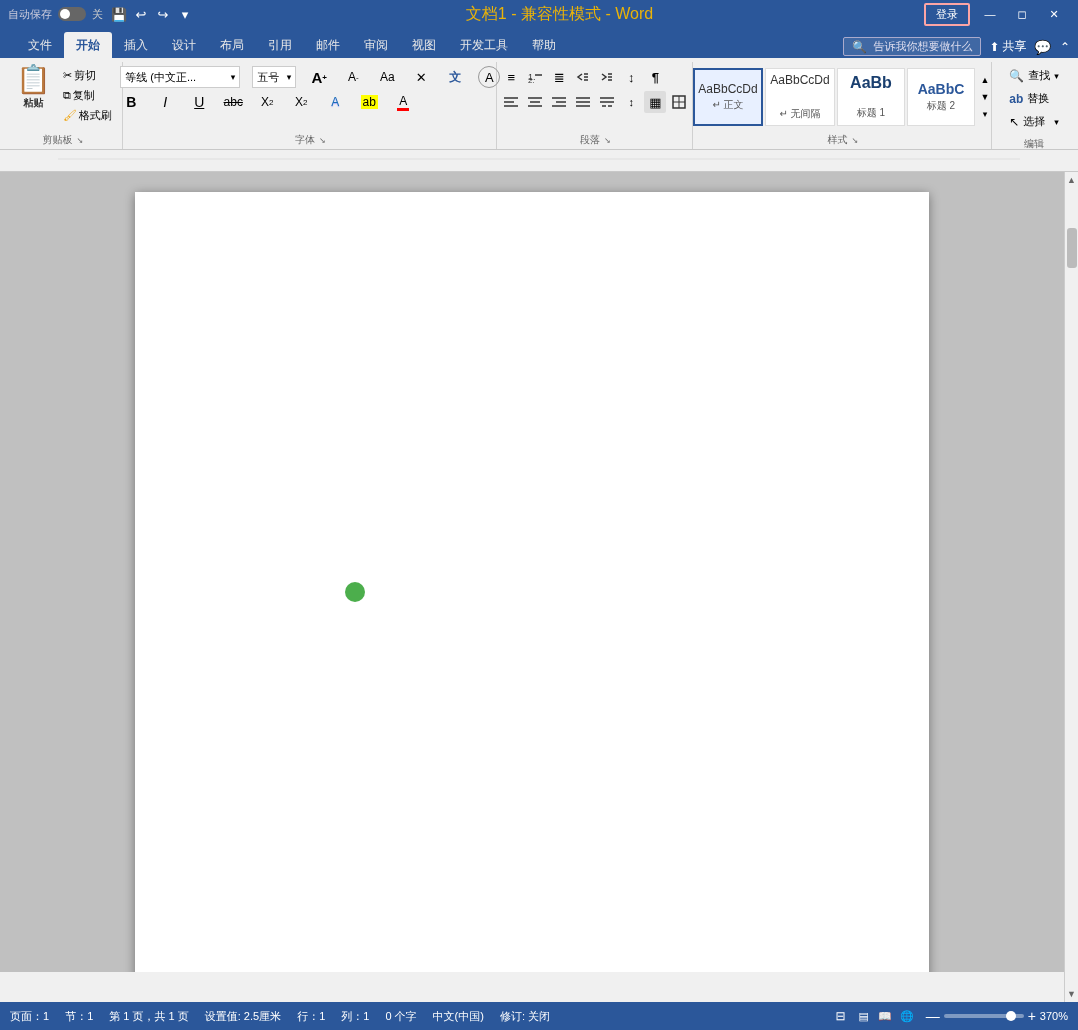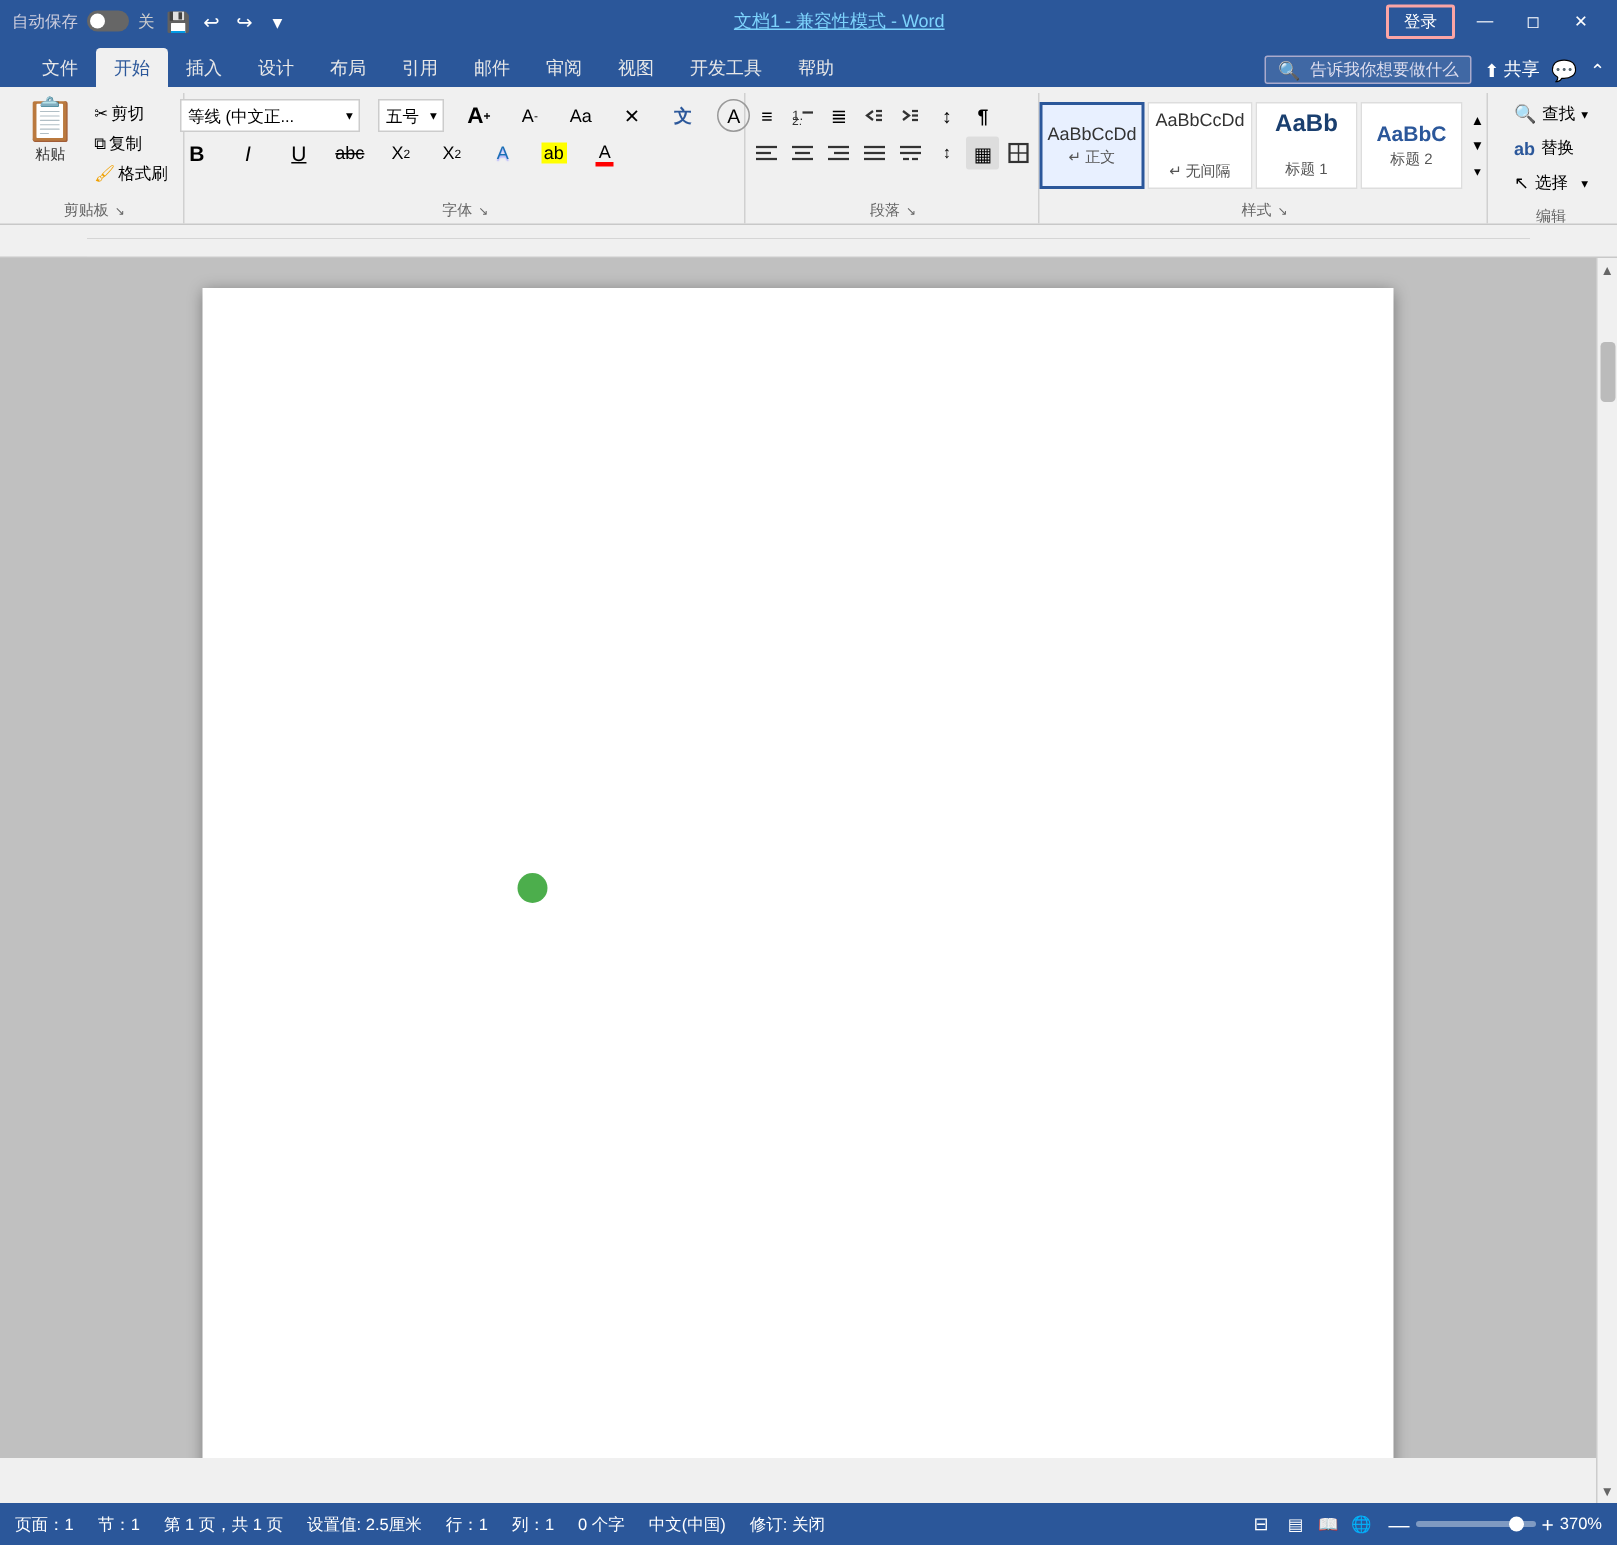--- a/index.html
+++ b/index.html
@@ -9,21 +9,21 @@
     #title-bar {
       background: #2b579a;
       height: 28px;
       display: flex;
       align-items: center;
       justify-content: space-between;
       padding: 0 8px;
       color: white;
     }
     #title-bar .title-left { display: flex; align-items: center; gap: 6px; }
-    #title-bar .title-center { flex: 1; text-align: center; font-size: 12px; color: #7dd3fc; text-decoration: underline; }
+    #title-bar .title-center { flex: 1; text-align: center; font-size: 16px; color: #eab308; }
     #title-bar .title-right { display: flex; align-items: center; gap: 4px; }
 
     .autosave-label { font-size: 11px; color: #ccd; }
     .autosave-toggle { background: #666; border-radius: 8px; width: 28px; height: 14px; display: inline-flex; align-items: center; padding: 2px; }
     .autosave-toggle-dot { width: 10px; height: 10px; background: white; border-radius: 50%; }
 
     .titlebar-icon { width: 20px; height: 20px; display: flex; align-items: center; justify-content: center; cursor: pointer; color: white; font-size: 13px; }
 
     .quick-access-icons { display: flex; align-items: center; gap: 2px; }
 
@@ -58,21 +58,21 @@
       color: #e8e8e8;
       cursor: pointer;
       border-radius: 3px 3px 0 0;
       height: 26px;
       display: flex;
       align-items: center;
     }
     .ribbon-tab.active {
       background: #f0f0f0;
       color: #2b579a;
-      font-weight: normal;
+      font-weight: bold;
     }
 
     .tab-right { margin-left: auto; display: flex; align-items: center; gap: 8px; padding-right: 8px; padding-bottom: 2px; }
     .share-btn { color: white; font-size: 12px; cursor: pointer; display: flex; align-items: center; gap: 3px; }
     .comment-icon { color: white; font-size: 14px; cursor: pointer; }
     .collapse-btn { color: white; font-size: 12px; cursor: pointer; }
 
     
     #ribbon {
       background: #f0f0f0;
@@ -298,21 +298,21 @@
       <div class="collapse-btn">⌃</div>
     </div>
   </div>
 
   <div id="ribbon">
 
     <div class="ribbon-group" style="flex-direction:column;">
       <div class="ribbon-group-content" style="display:flex;align-items:stretch;gap:2px;">
         <div style="display:flex;flex-direction:column;align-items:center;cursor:pointer;padding:4px 6px;gap:2px;">
           <span style="font-size:28px;line-height:1;">📋</span>
-          <span style="font-size:10px;color:#333;">粘贴</span>
+          <span style="font-size:10px;color:#333;font-weight:bold;">粘贴</span>
         </div>
         <div style="display:flex;flex-direction:column;gap:1px;padding-top:4px;">
           <div class="small-btn">
             <span>✂</span>
             <span style="font-size:11px;">剪切</span>
           </div>
           <div class="small-btn">
             <span>⧉</span>
             <span style="font-size:11px;">复制</span>
           </div>

